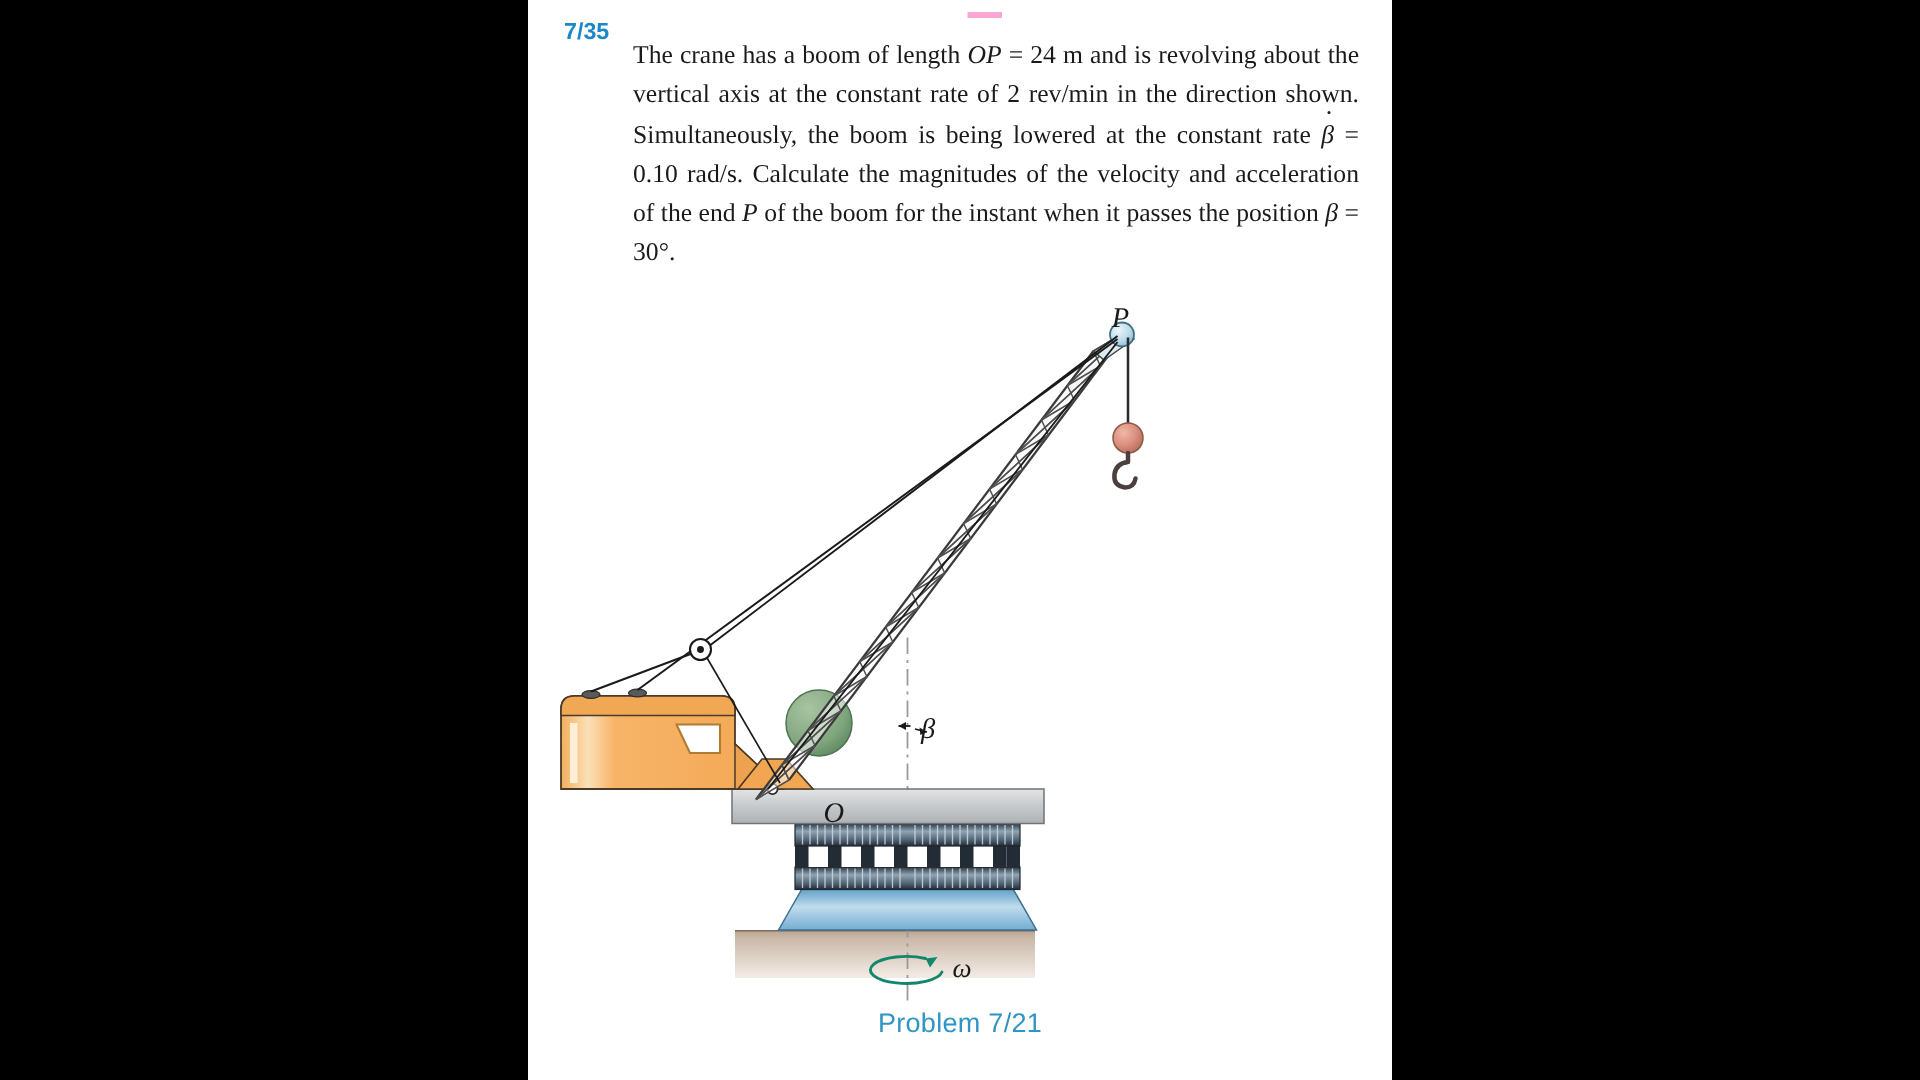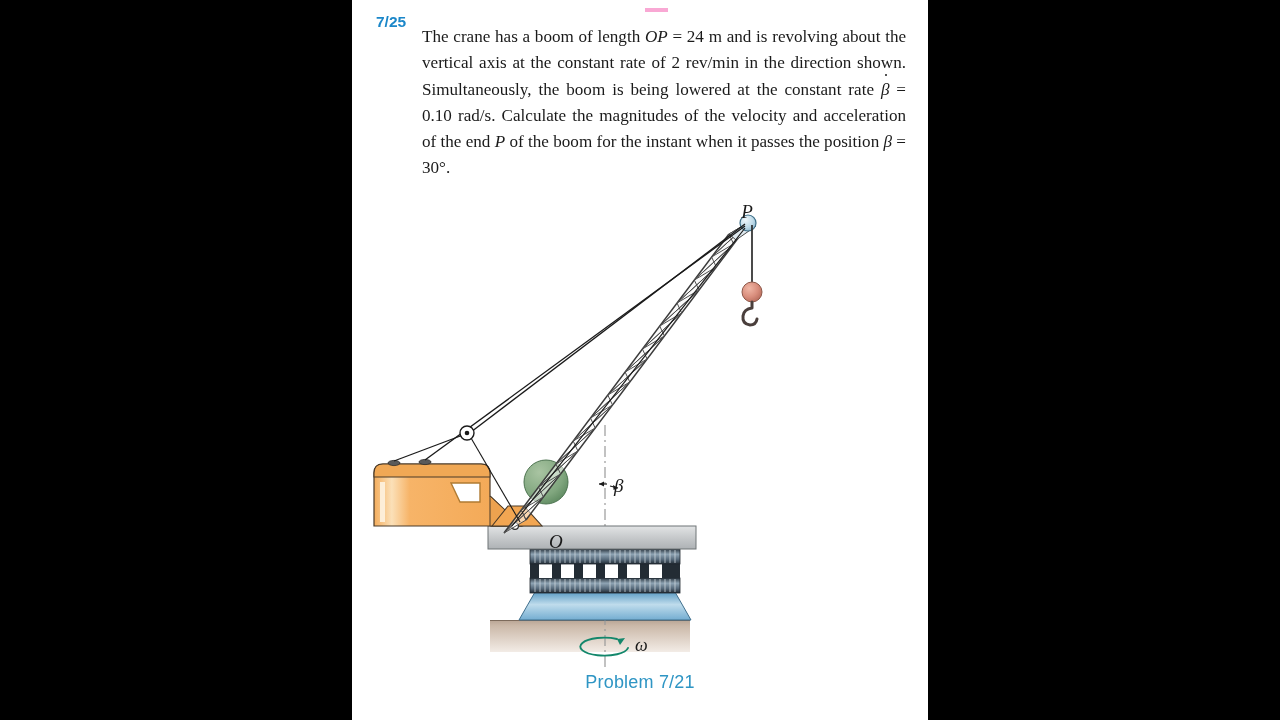--- a/index.html
+++ b/index.html
@@ -100,21 +100,21 @@
   }
 </style>
 </head>
 <body>
 
 <div id="screen">
 
   <div id="page">
 
     <div id="problem-block">
-      <div id="problem-number">7/25</div>
+      <div id="problem-number">7/35</div>
       <div id="problem-text">
         <span>The crane has a boom of length </span><i class="ovl">OP</i><span> = 24 m and is revolving about the vertical axis at the constant rate of 2 rev/min in the direction shown. Simultaneously, the boom is being lowered at the constant rate </span><i class="dotacc">β</i><span> = 0.10 rad/s. Calculate the magnitudes of the velocity and acceleration of the end </span><i>P</i><span> of the boom for the instant when it passes the position </span><i>β</i><span> = 30°.</span>
       </div>
     </div>
 
     <div id="figure">
       <svg width="576" height="480" viewBox="0 0 576 480" xmlns="http://www.w3.org/2000/svg">
         <defs>
           <linearGradient id="gGround" x1="0" y1="0" x2="0" y2="1">
             <stop offset="0%" stop-color="#b9a594"></stop>

